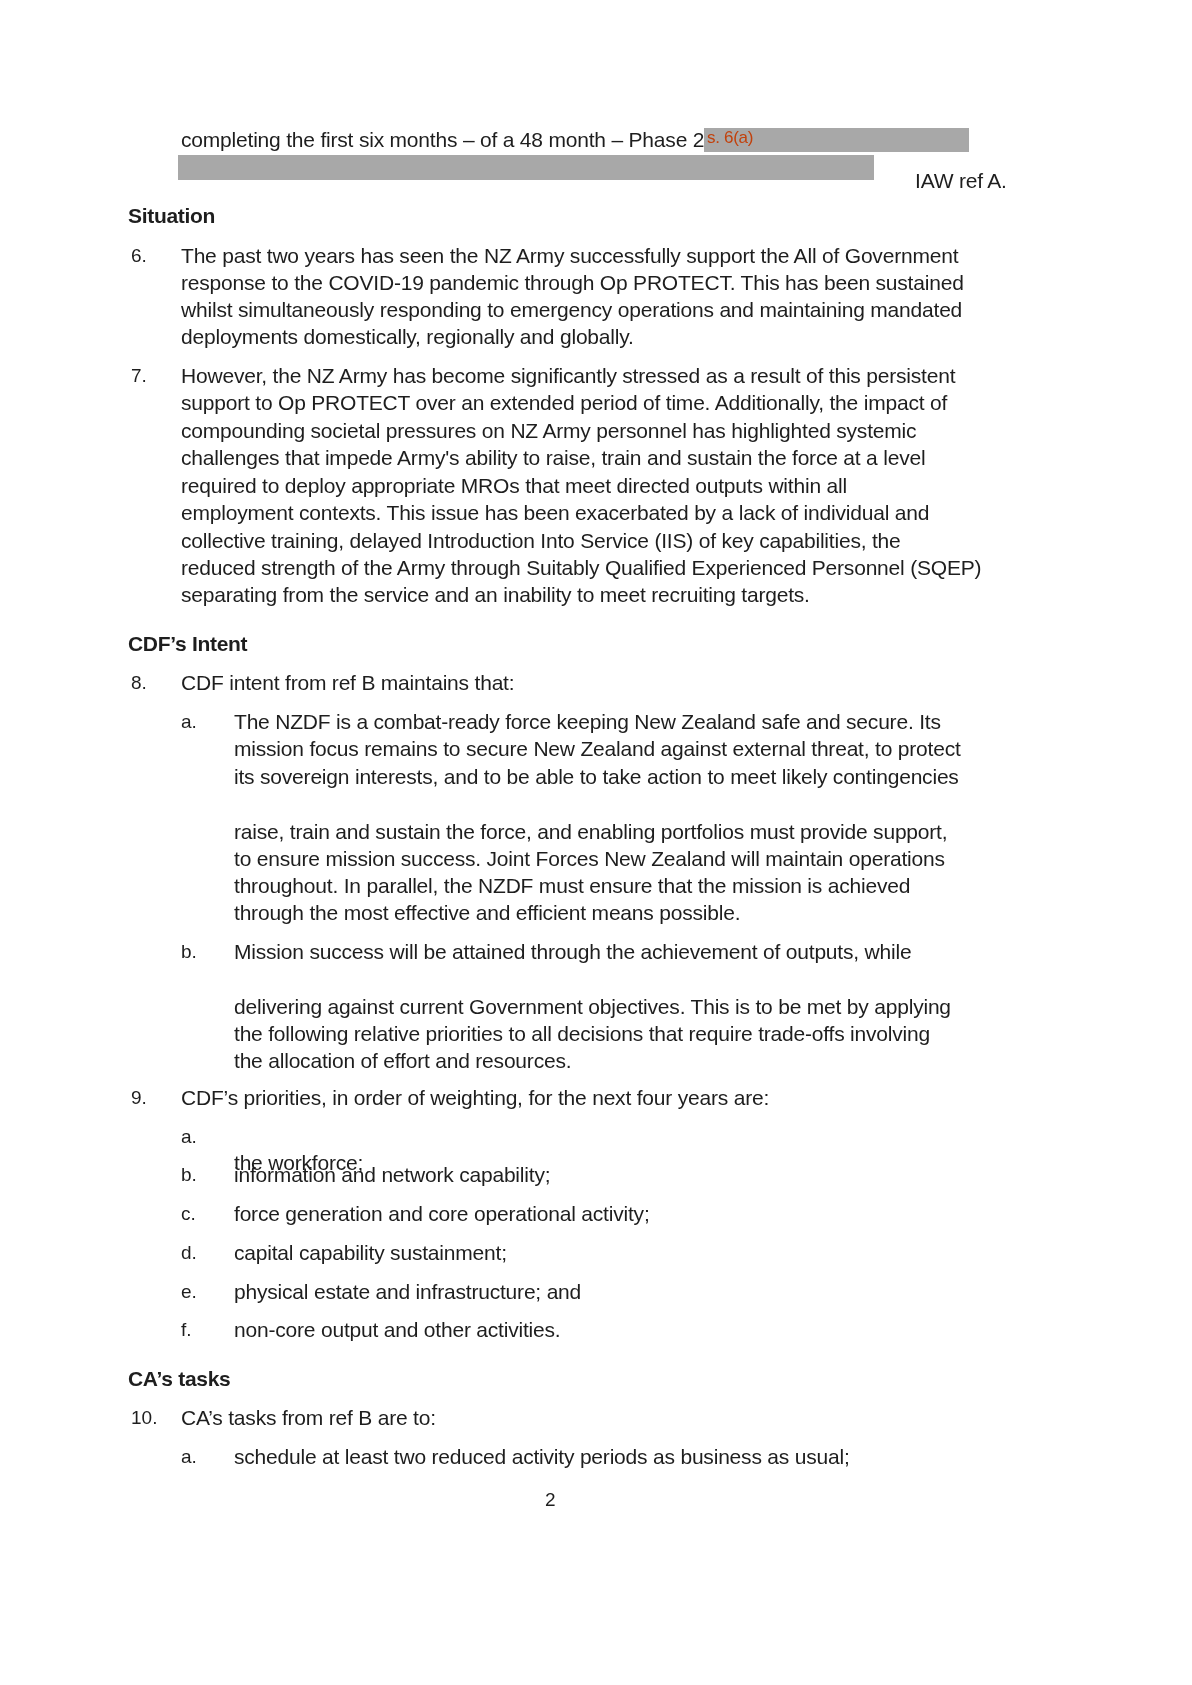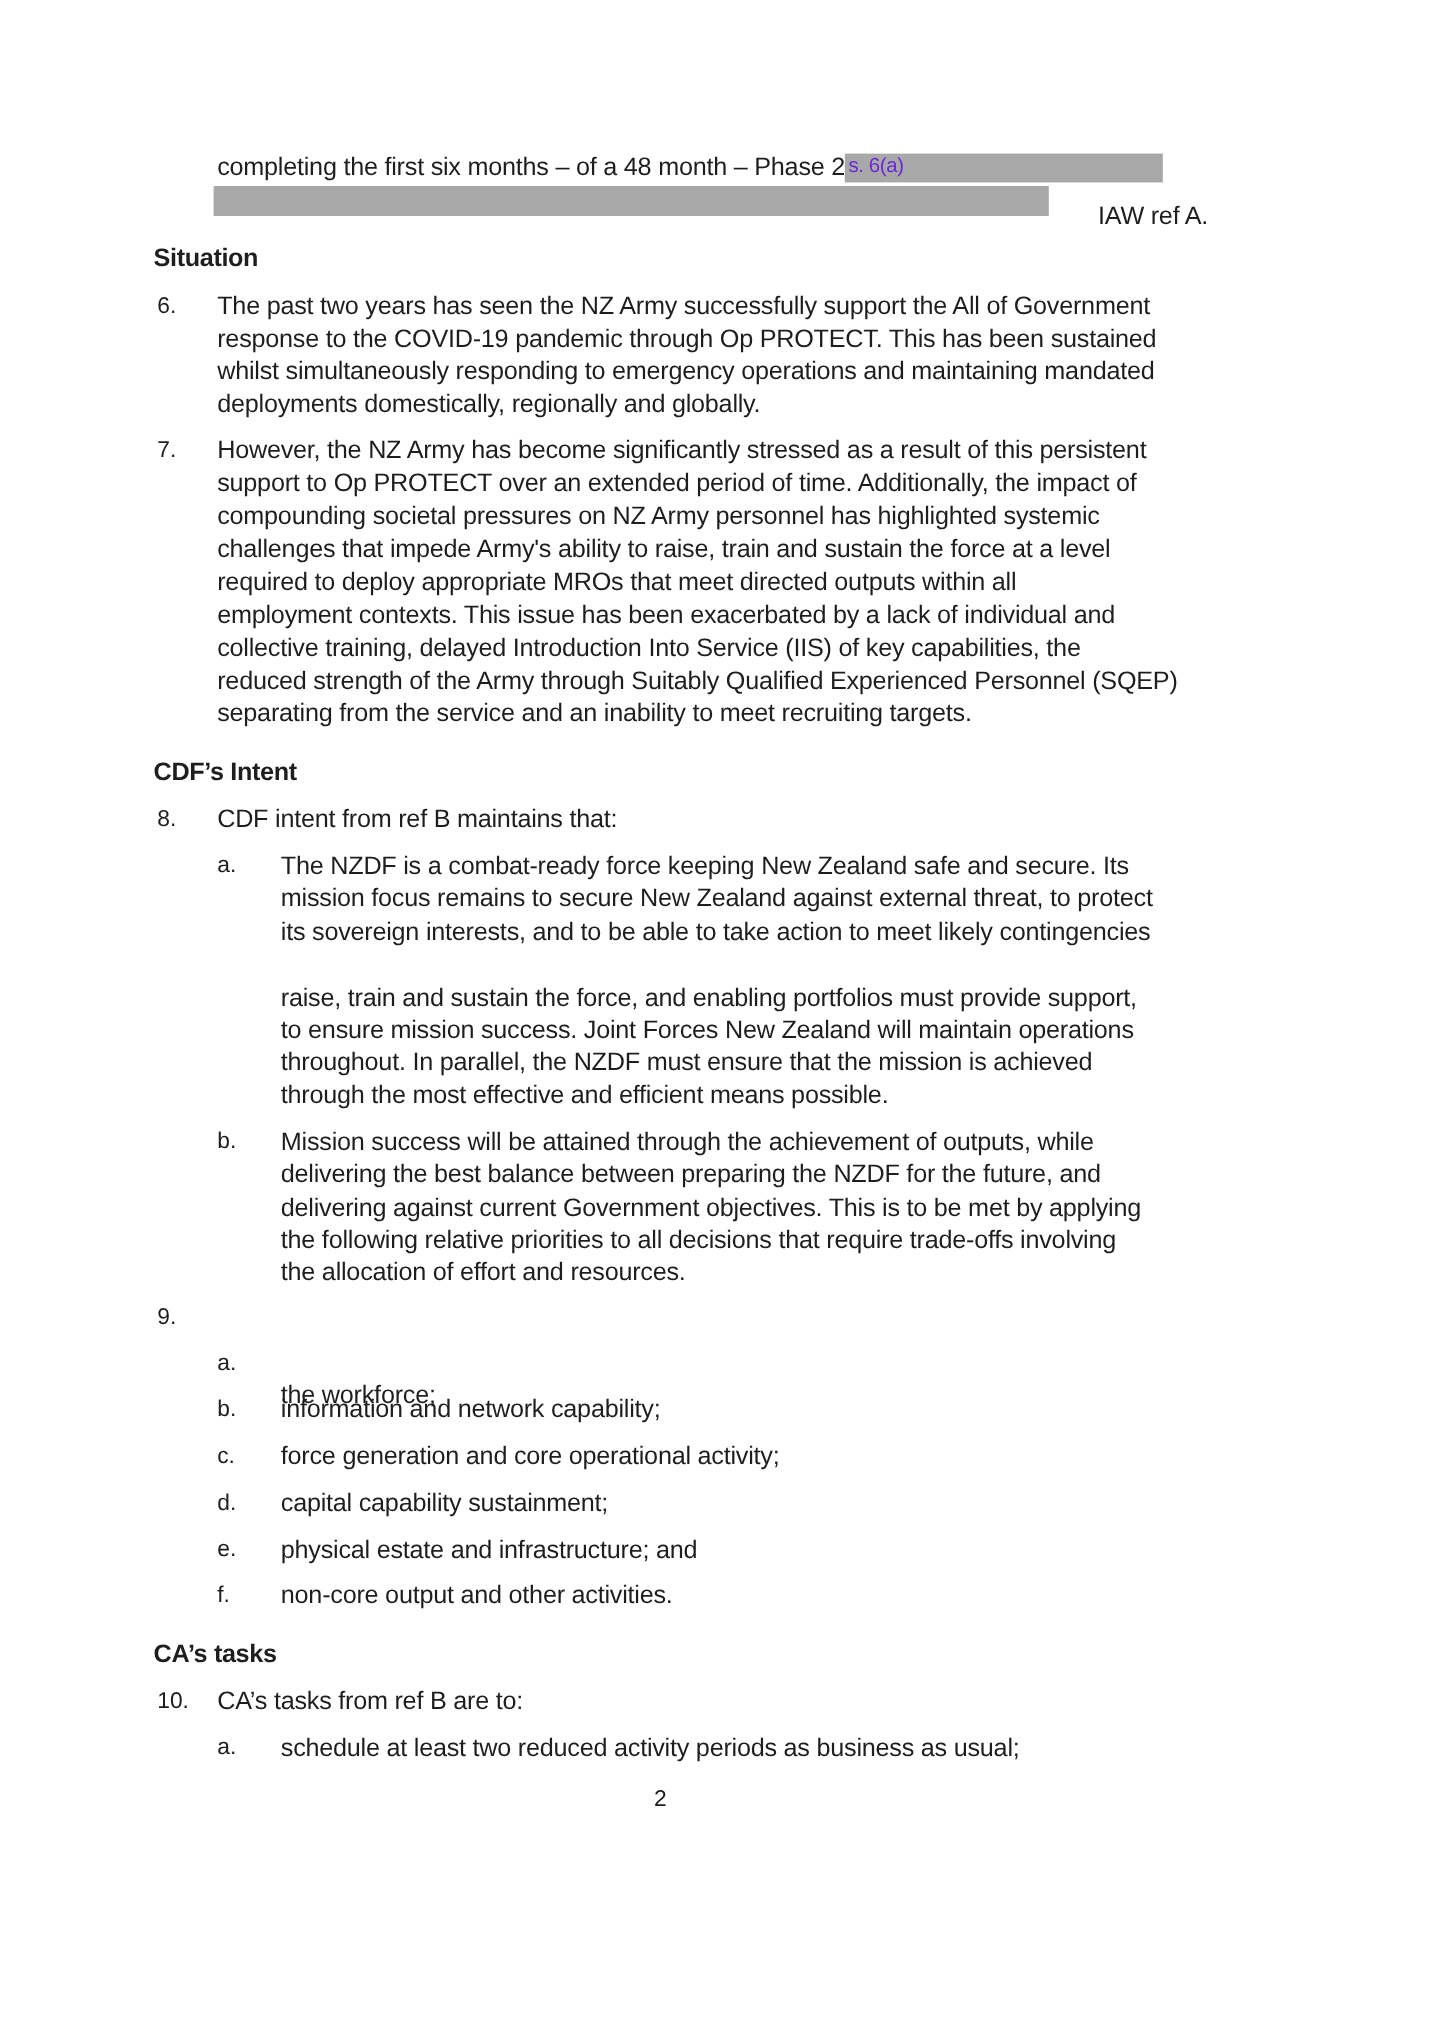--- a/index.html
+++ b/index.html
@@ -38,21 +38,21 @@
       line-height: 24px;
     }
     .redact {
       position: absolute;
       background: #a8a8a8;
     }
     .redact-label {
       position: absolute;
       font-size: 17px;
       line-height: 20px;
-      color: #6d28d9;
+      color: #c2410c;
       letter-spacing: -0.3px;
     }
     .page-number {
       position: absolute;
       font-size: 19px;
       line-height: 24px;
       left: 588px;
       top: 1611px;
     }
   </style>
@@ -95,26 +95,26 @@
   <div class="line" style="left:234px; top:710px;">The NZDF is a combat-ready force keeping New Zealand safe and secure. Its</div>
   <div class="line" style="left:234px; top:737px;">mission focus remains to secure New Zealand against external threat, to protect</div>
   <div class="line" style="left:234px; top:765px;">its sovereign interests, and to be able to take action to meet likely contingencies</div>
   <div class="line" style="left:234px; top:820px;">raise, train and sustain the force, and enabling portfolios must provide support,</div>
   <div class="line" style="left:234px; top:847px;">to ensure mission success. Joint Forces New Zealand will maintain operations</div>
   <div class="line" style="left:234px; top:874px;">throughout. In parallel, the NZDF must ensure that the mission is achieved</div>
   <div class="line" style="left:234px; top:901px;">through the most effective and efficient means possible.</div>
 
   <div class="num" style="left:181px; top:940px;">b.</div>
   <div class="line" style="left:234px; top:940px;">Mission success will be attained through the achievement of outputs, while</div>
-  <div class="line" style="left:234px; top:967px;">delivering the best balance between preparing the NZDF for the future, and</div>
   <div class="line" style="left:234px; top:995px;">delivering against current Government objectives. This is to be met by applying</div>
   <div class="line" style="left:234px; top:1022px;">the following relative priorities to all decisions that require trade-offs involving</div>
   <div class="line" style="left:234px; top:1049px;">the allocation of effort and resources.</div>
 
   <div class="num" style="left:131px; top:1086px;">9.</div>
+  <div class="line" style="left:181px; top:1086px;">CDF’s priorities, in order of weighting, for the next four years are:</div>
 
   <div class="num" style="left:181px; top:1125px;">a.</div>
   <div class="line" style="left:234px; top:1125px;margin-top:26px;">the workforce;</div>
 
   <div class="num" style="left:181px; top:1163px;">b.</div>
   <div class="line" style="left:234px; top:1163px;">information and network capability;</div>
 
   <div class="num" style="left:181px; top:1202px;">c.</div>
   <div class="line" style="left:234px; top:1202px;">force generation and core operational activity;</div>
 

